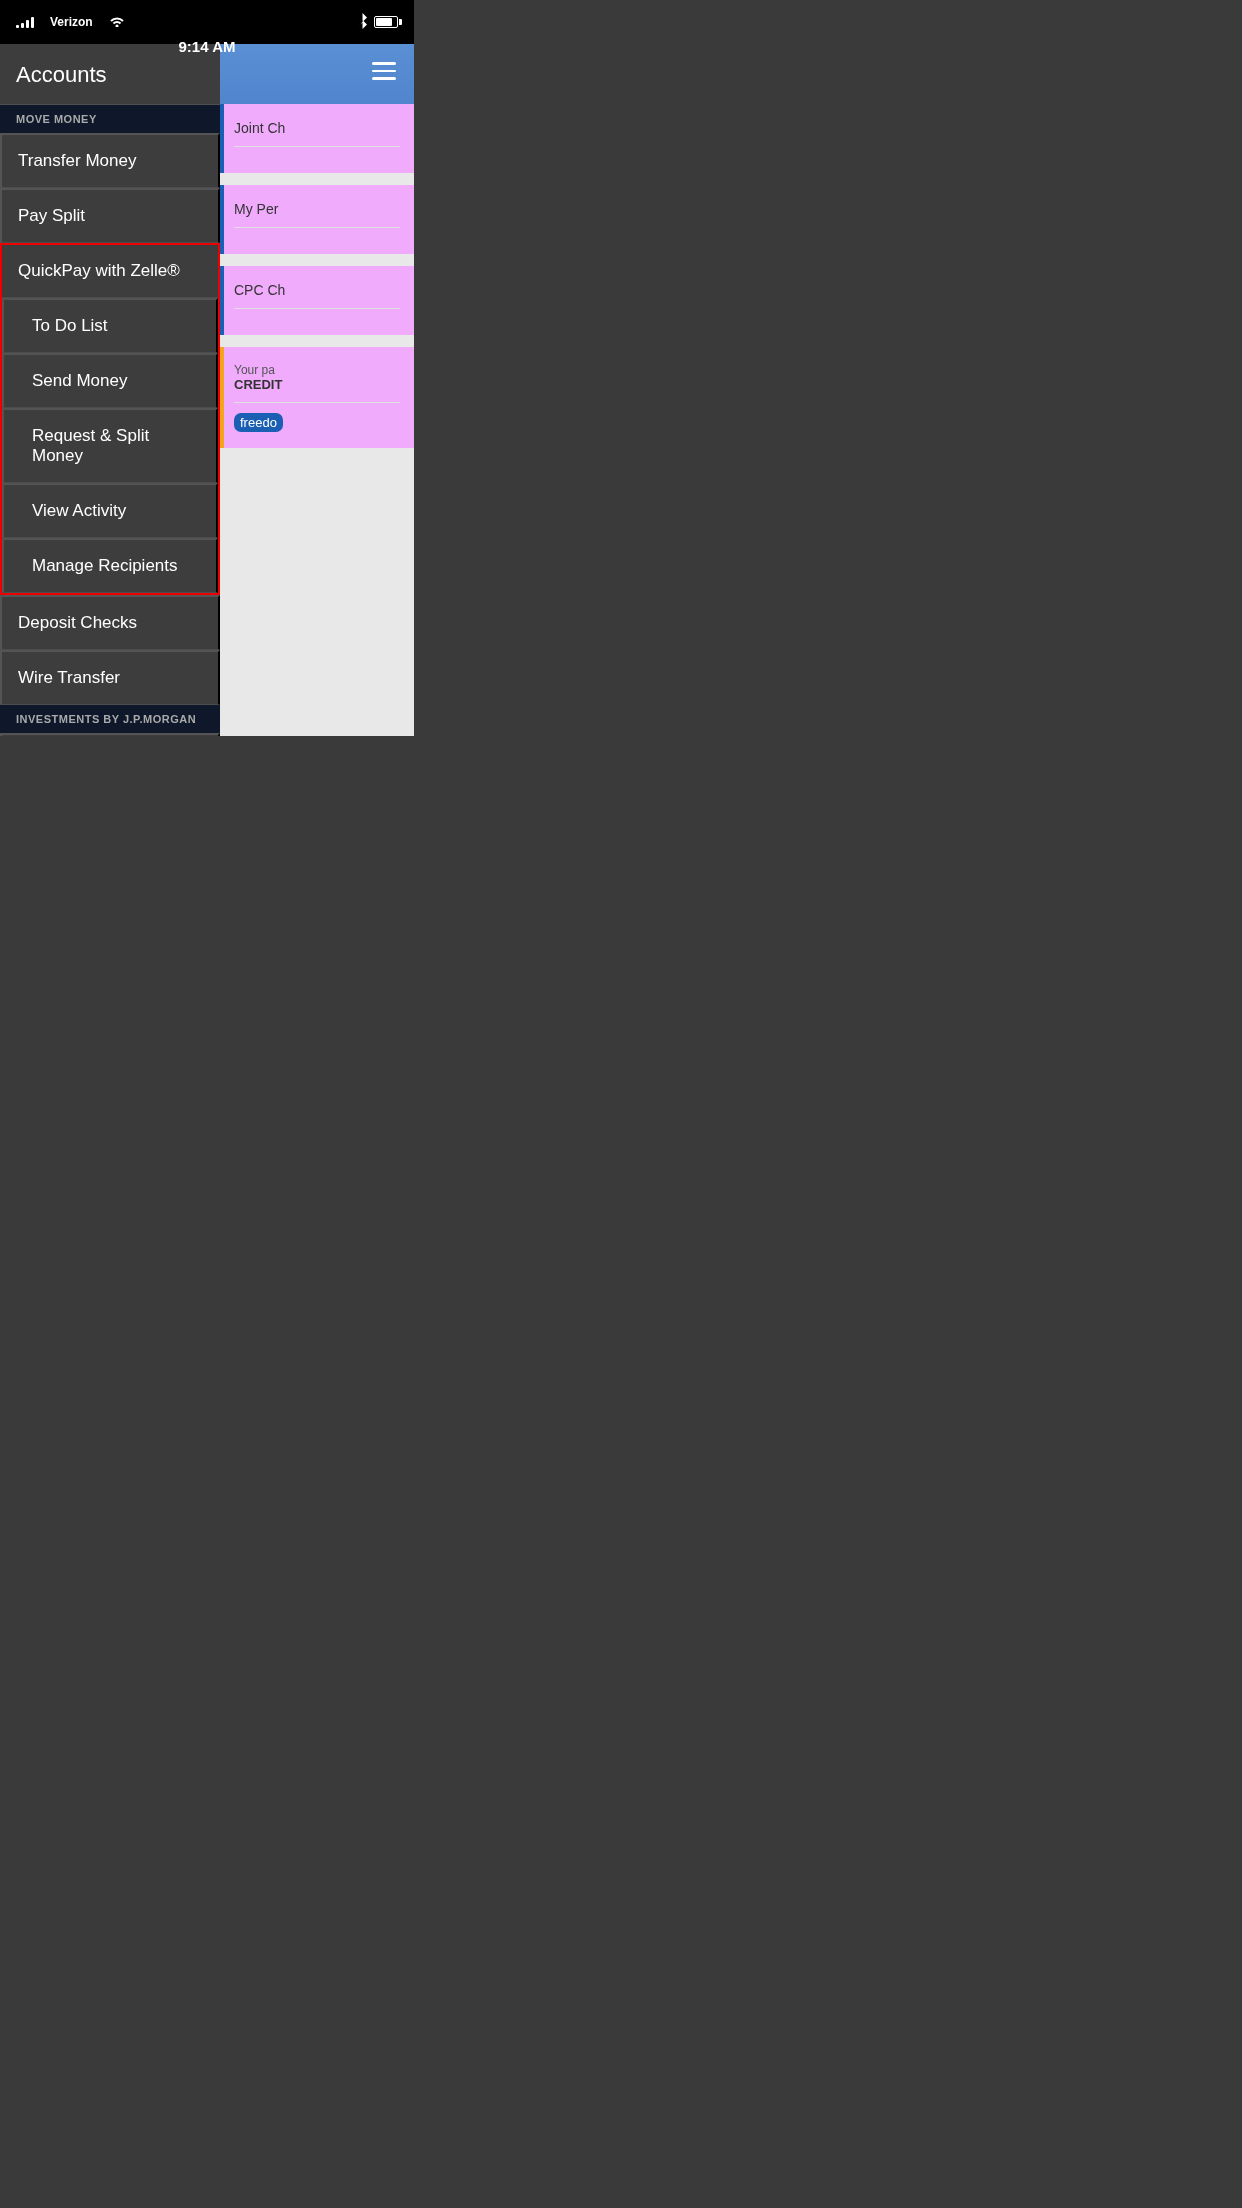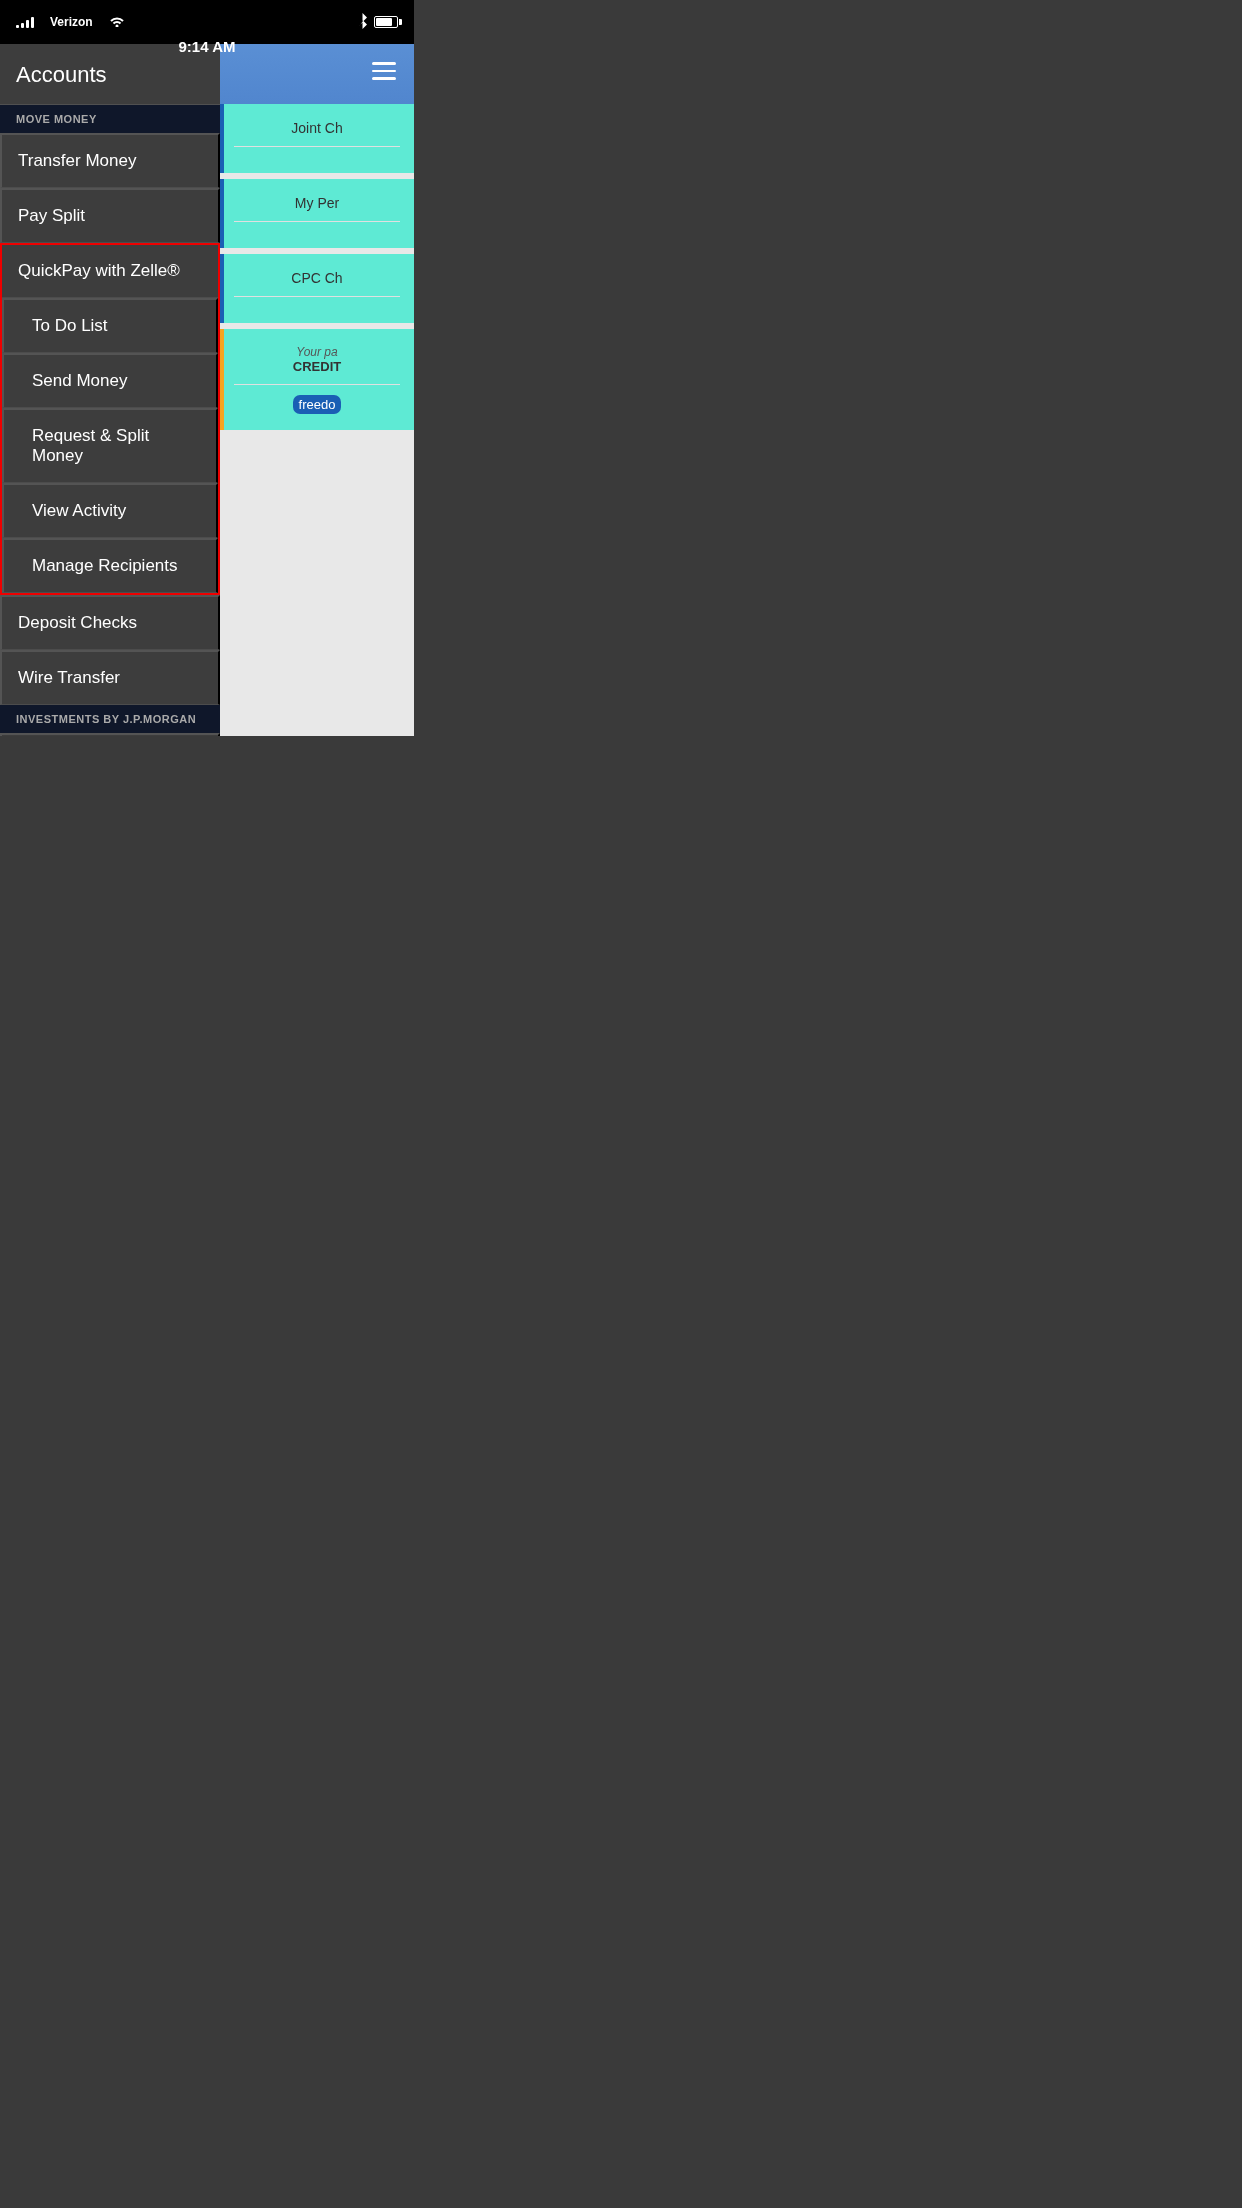--- a/index.html
+++ b/index.html
@@ -191,25 +191,24 @@
       top: 60px;
       left: 0;
       right: 0;
       bottom: 0;
       overflow-y: auto;
       background: #e8e8e8;
     }
     .cards-area::-webkit-scrollbar { display: none; }
 
     .card-item {
-      background: #5eead4;
-      margin-bottom: 6px;
+      background: #f0abfc;
+      margin-bottom: 12px;
       padding: 16px 14px;
       position: relative;
-      text-align: center;
     }
     .card-item::before {
       content: '';
       position: absolute;
       left: 0; top: 0; bottom: 0;
       width: 4px;
       background: #1a5fb4;
     }
     .card-item-orange::before {
       background: #f4a520;
@@ -220,21 +219,20 @@
       font-weight: 400;
     }
     .card-divider {
       border: none;
       border-top: 1px solid #e0e0e0;
       margin: 10px 0;
     }
     .card-sub {
       font-size: 12px;
       color: #555;
-      font-style: italic;
     }
     .freedom-badge {
       display: inline-flex;
       align-items: center;
       background: #1a5fb4;
       color: #fff;
       font-size: 13px;
       padding: 2px 6px;
       border-radius: 7px;
       gap: 3px;

